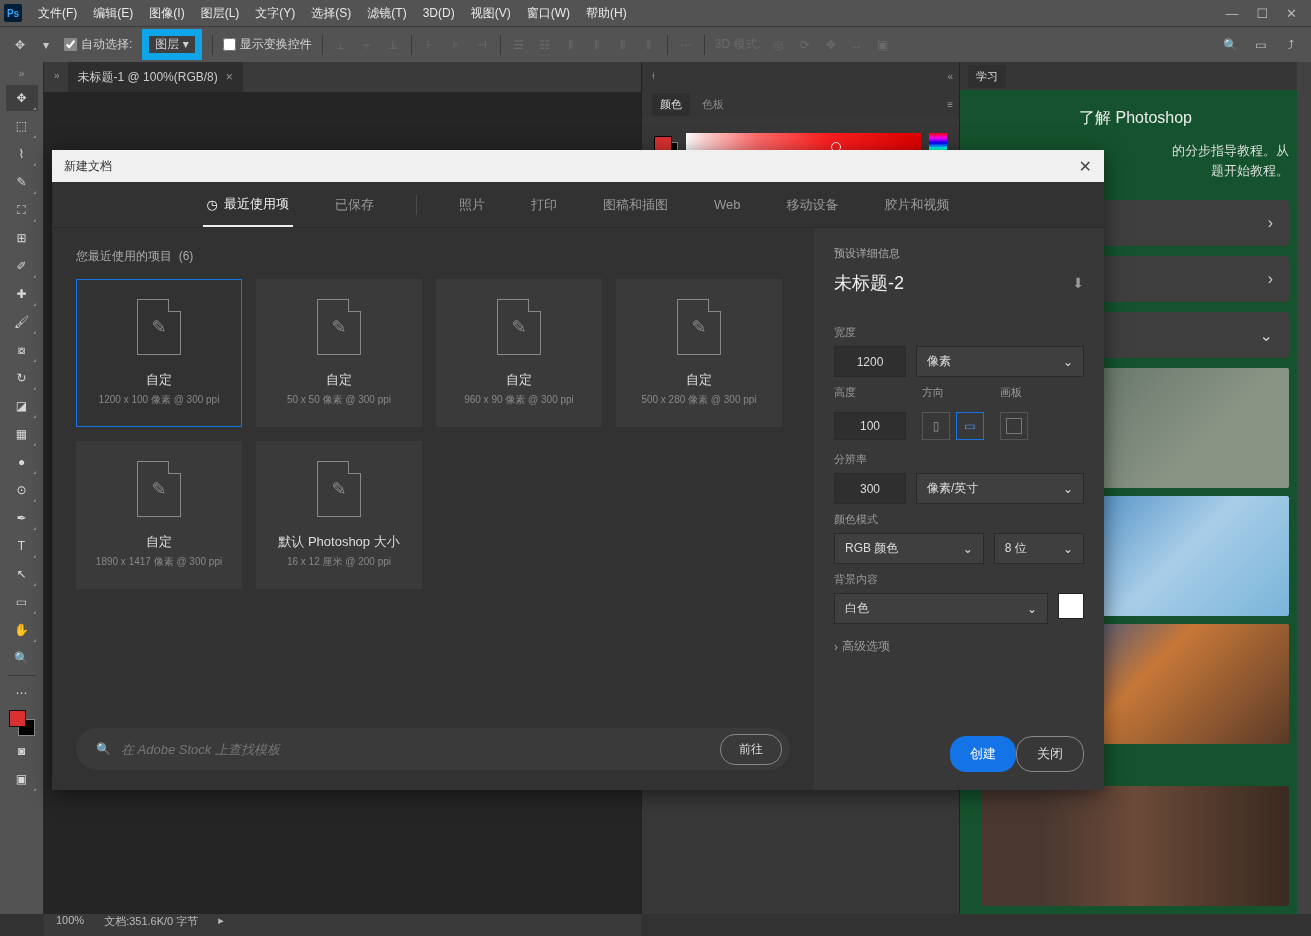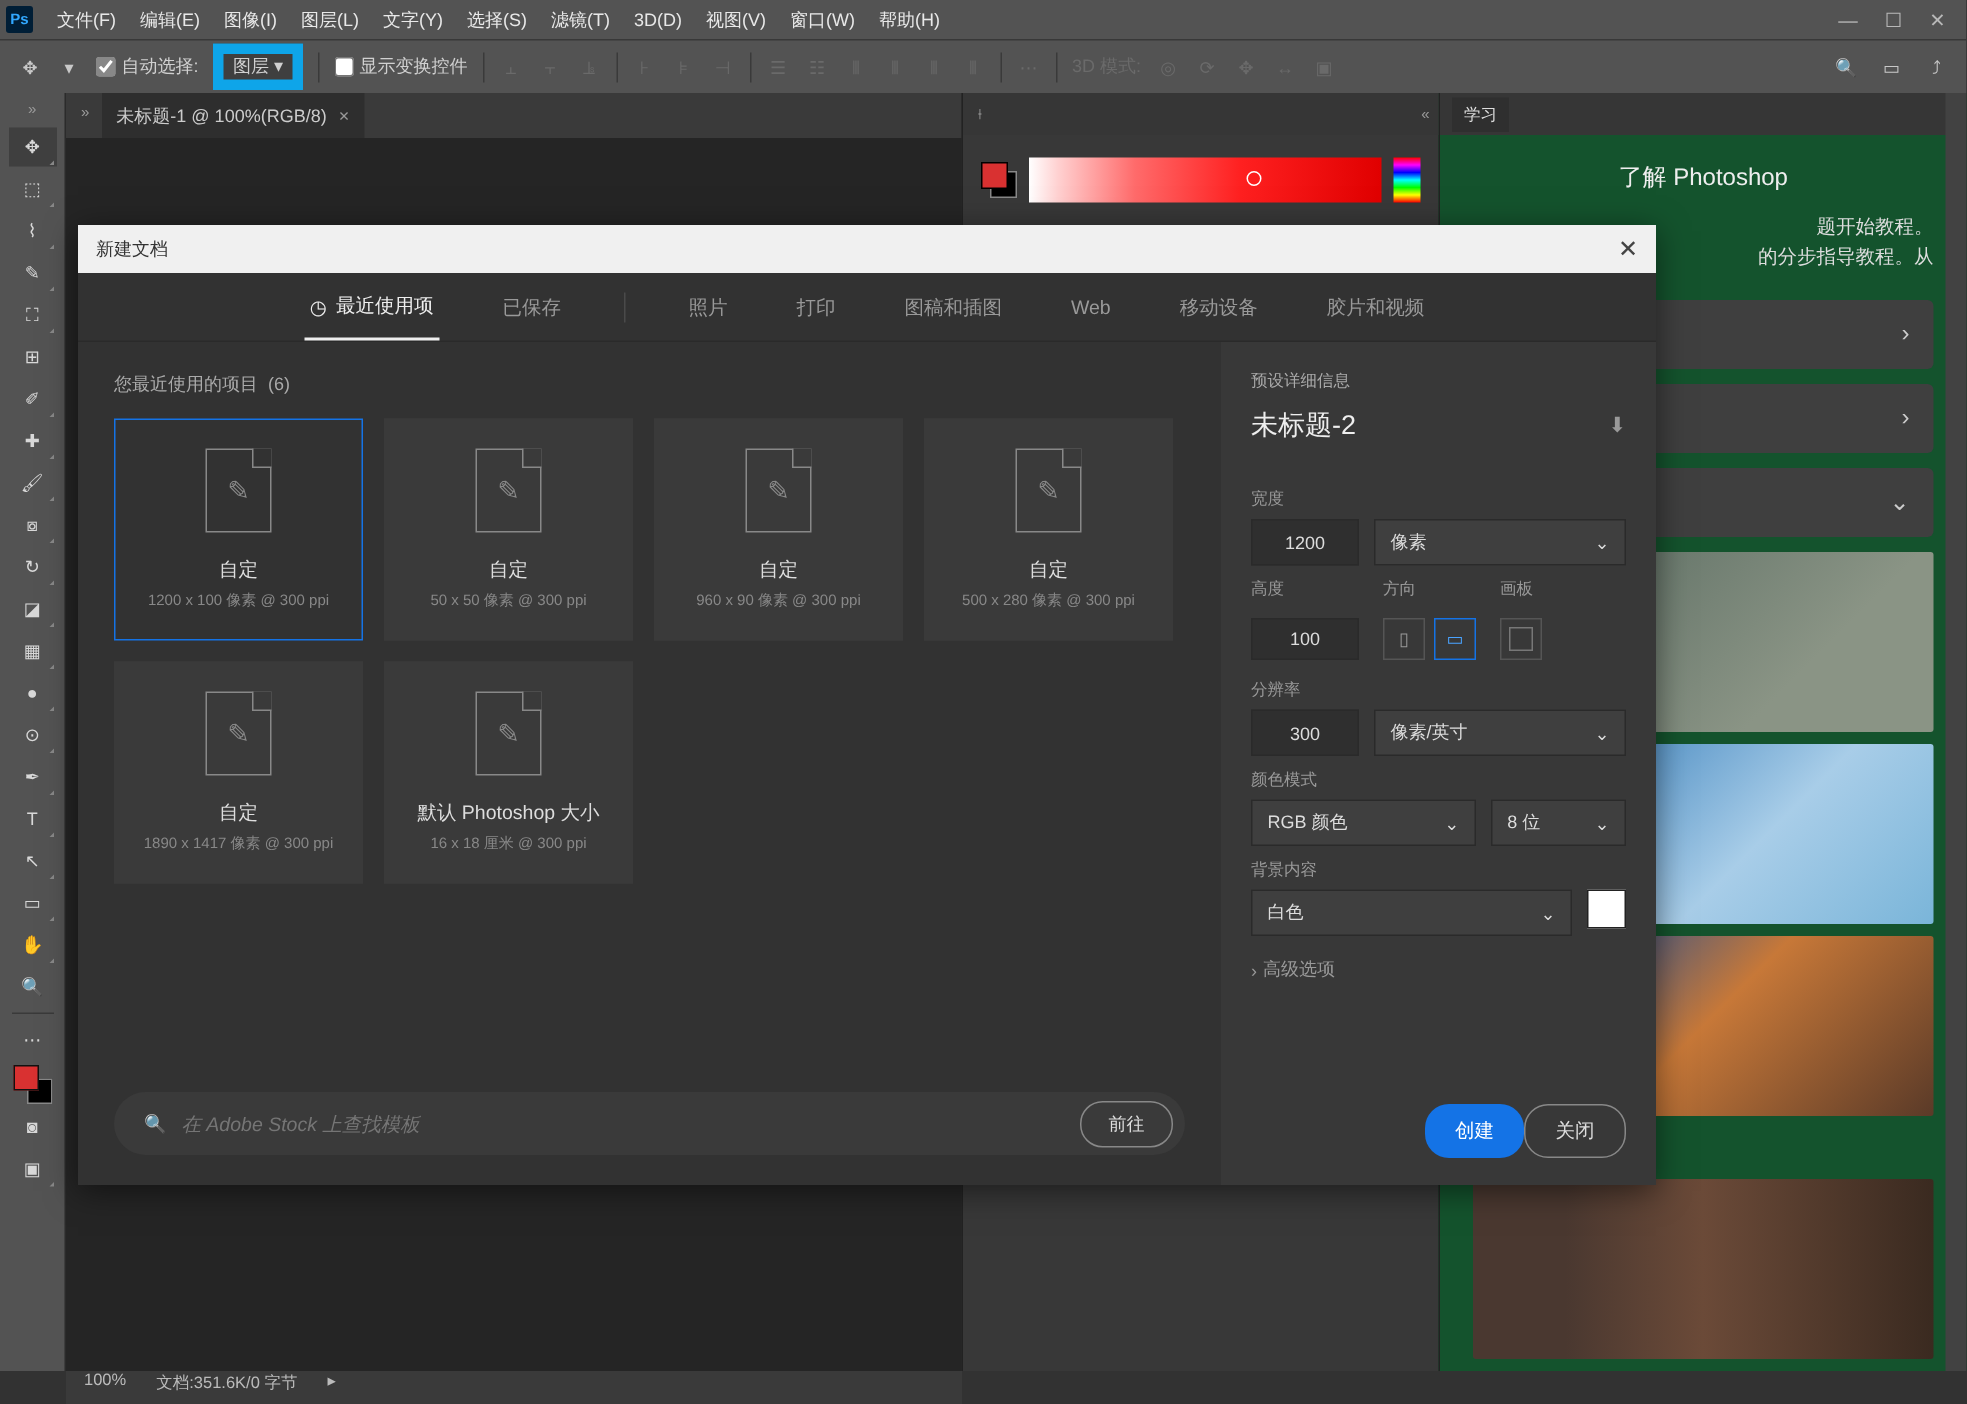--- a/index.html
+++ b/index.html
@@ -218,42 +218,47 @@
     </div>
     <div class="canvas-area"></div>
   </div>
 
   <div class="right-col">
     <div class="panel-tabs">
       <span class="p-collapse" style="margin:0 6px 0 0">⟊</span>
       <span style="flex:1"></span>
       <span class="p-collapse">«</span>
     </div>
+    <div class="panel-tabs">
+      <div class="ptab active">颜色</div>
+      <div class="ptab">色板</div>
+      <span class="p-collapse">≡</span>
+    </div>
     <div class="color-panel">
       <div class="cp-sw">
           <div class="cp-fg"></div>
           <div class="cp-bg"></div>
         </div>
       <div class="cp-spec">
           <div class="cp-ring"></div>
         </div>
       <div class="cp-hue"></div>
     </div>
   </div>
 
   <div class="learn-col">
     <div class="learn-tabs">
       <div class="ptab active" style="margin-left:8px">学习</div>
       <span class="p-collapse" style="margin-left:auto;margin-right:6px">»</span>
     </div>
     <div class="learn-body">
       <div class="learn-title">了解 Photoshop</div>
       <div class="learn-desc">
+        <div>的分步指导教程。从</div>
         <div>题开始教程。</div>
-        <div>的分步指导教程。从</div>
       </div>
       <div class="learn-card">
           <span class="learn-chev">›</span>
         </div>
       <div class="learn-card">
           <span class="learn-chev">›</span>
         </div>
       <div class="learn-card">
           <span class="learn-chev">⌄</span>
         </div>
@@ -345,21 +350,21 @@
             <div class="preset-name">自定</div>
             <div class="preset-dim">1890 x 1417 像素 @ 300 ppi</div>
           </div>
           <div class="preset">
             <div class="preset-icon">
               <div class="pfile">
                 <div class="pfile-x">✎</div>
               </div>
             </div>
             <div class="preset-name">默认 Photoshop 大小</div>
-            <div class="preset-dim">16 x 18 厘米 @ 300 ppi</div>
+            <div class="preset-dim">16 x 12 厘米 @ 200 ppi</div>
           </div>
         </div>
       <div class="stock-bar">
         <span class="stock-ico">🔍</span>
         <input class="stock-input" placeholder="在 Adobe Stock 上查找模板" style="">
         <div class="stock-btn">前往</div>
       </div>
     </div>
     <div class="dlg-right">
       <div class="dr-head">预设详细信息</div>

